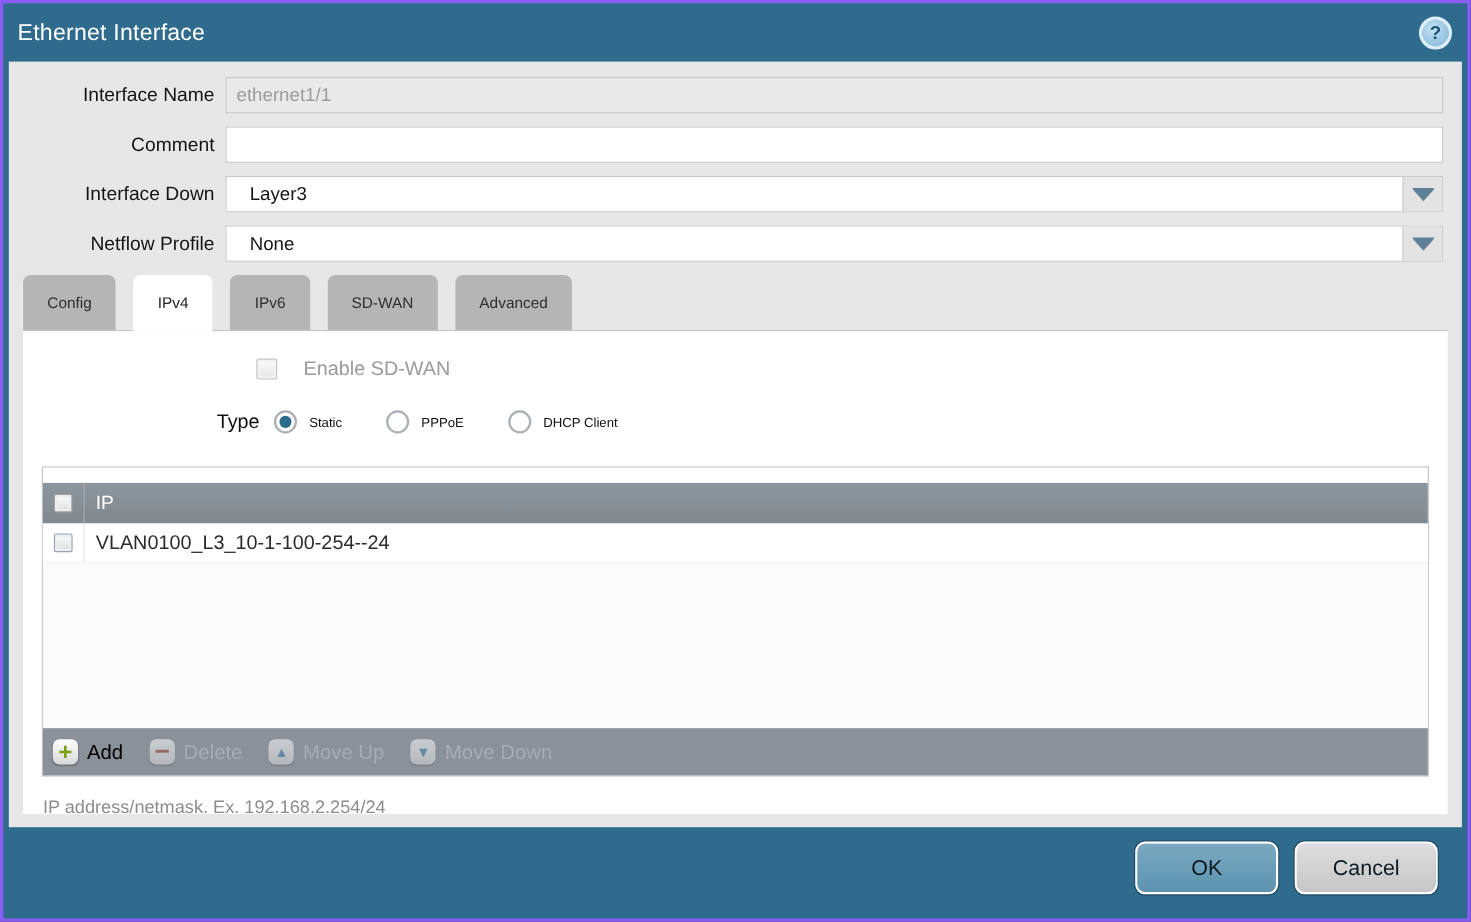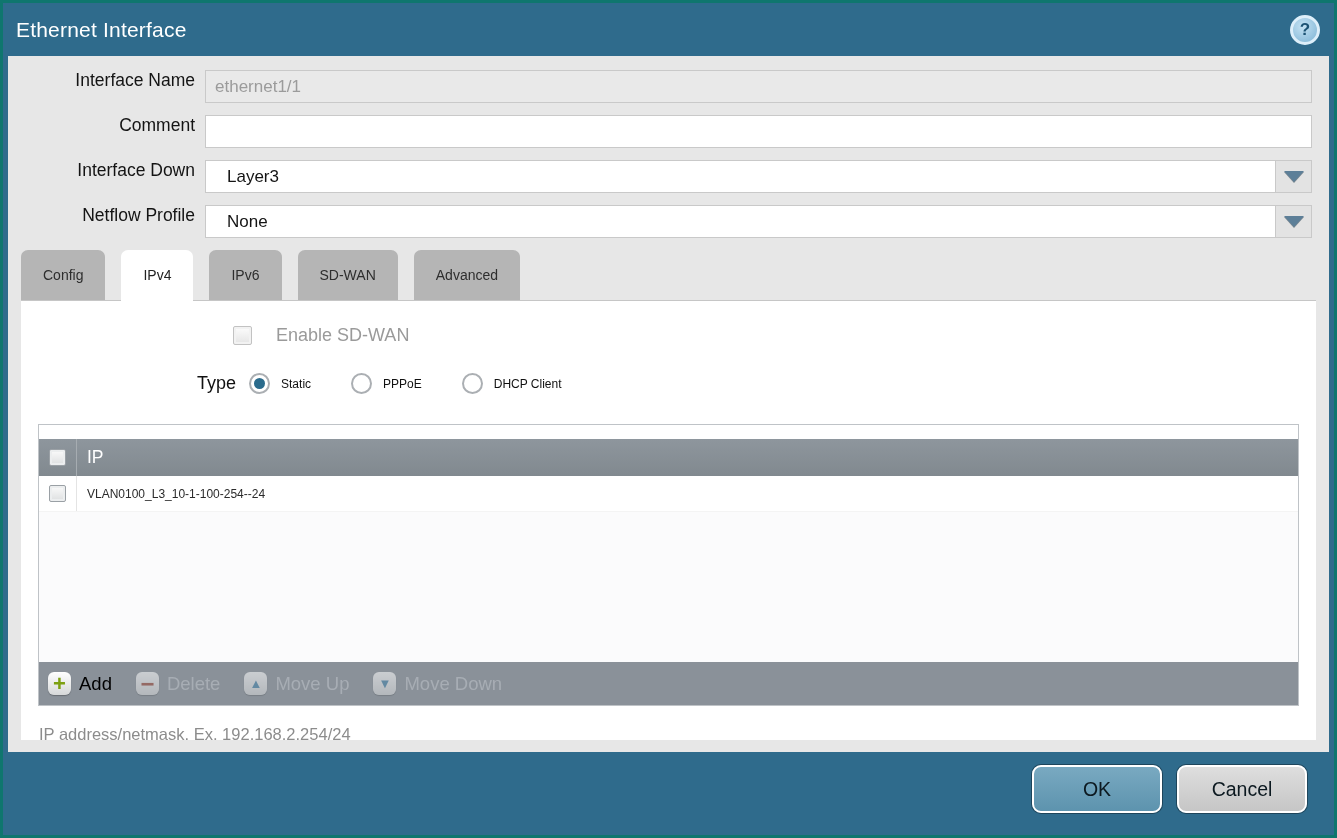--- a/index.html
+++ b/index.html
@@ -3,21 +3,21 @@
 <meta charset="utf-8">
 <style>
   * { box-sizing: border-box; margin: 0; padding: 0; }
   html, body { width: 1337px; height: 838px; overflow: hidden; }
   body {
     font-family: "Liberation Sans", "DejaVu Sans", sans-serif;
     background: #000;
   }
   .dialog {
     position: absolute; inset: 0;
-    background: #0f766e;
+    background: #8b5cf6;
   }
   .dialog-inner {
     position: absolute; inset: 3px;
     background: #2f6b8c;
   }
 
   
   .titlebar {
     position: absolute; top: 0; left: 0; right: 0; height: 53px;
   }
@@ -36,21 +36,21 @@
   }
 
   
   .body {
     position: absolute; top: 53px; left: 5px; right: 5px; bottom: 83px;
     background: #e7e7e7;
   }
 
   .form { padding-top: 14px; }
   .frow {
-    display: flex; 
+    display: flex; align-items: center;
     height: 33px; margin: 0 17px 12px 0;
   }
   .flabel {
     flex: none; width: 197px; text-align: right; padding-right: 10px;
     font-size: 17.5px; color: #141414;
   }
   .fcontrol { flex: 1; height: 33px; position: relative; }
   .tfield {
     width: 100%; height: 100%;
     border: 1px solid #c9c9c9; background: #fff;
@@ -150,21 +150,21 @@
     border: 1px solid #9aa0a5; border-radius: 2px;
     background: linear-gradient(#fbfbfb, #dddfe0);
     box-shadow: inset 0 0 0 2px #eceeef;
     cursor: pointer;
   }
   .th-label { padding-left: 10px; }
   .tbody { height: 186px; background: #fbfbfc; }
   .trow {
     height: 36px; background: #fff; border-bottom: 1px solid #f4f4f4;
     display: flex; align-items: center;
-    font-size: 12px; color: #2b2b2b; cursor: default;
+    font-size: 18px; color: #2b2b2b; cursor: default;
   }
   .trow .cell-ip { padding-left: 10px; }
 
   .ttoolbar {
     height: 43px; background: #8a9199;
     display: flex; align-items: center; padding-left: 9px; gap: 24px;
   }
   .tbtn { display: flex; align-items: center; gap: 8px; cursor: pointer; }
   .tbtn .ic {
     width: 23px; height: 23px; border-radius: 6px;

